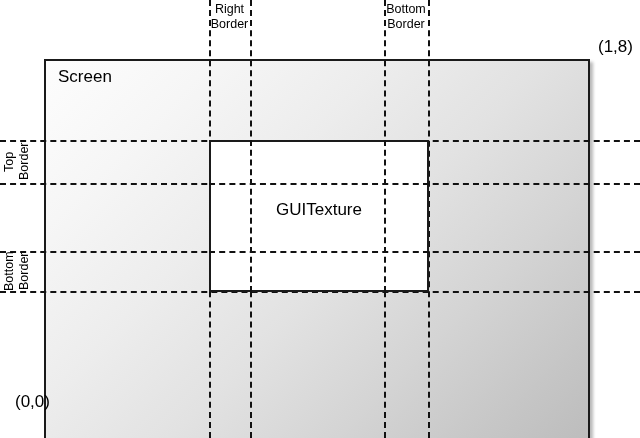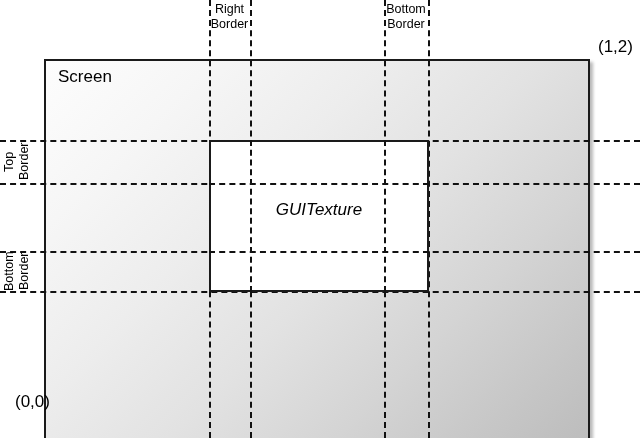--- a/index.html
+++ b/index.html
@@ -80,21 +80,20 @@
   #guitexture-label {
     position: absolute;
     left: 0;
     right: 0;
     top: 58px;
     text-align: center;
     font-size: 17px;
     color: #000000;
     white-space: nowrap;
     pointer-events: none;
-    font-style: italic;
   }
 
   
   .border-label-h {
     position: absolute;
     text-align: center;
     font-size: 12.5px;
     line-height: 15px;
     color: #000000;
     white-space: nowrap;
@@ -162,16 +161,16 @@
   <div class="border-label-v" style="left:2px; top:140px; height:43px;">
     <span class="lab-line">Top</span>
     <span class="lab-line">Border</span>
   </div>
 
   <div class="border-label-v" style="left:2px; top:251px; height:40px;">
     <span class="lab-line">Bottom</span>
     <span class="lab-line">Border</span>
   </div>
 
-  <div class="corner-label" style="left:598px; top:37px;">(1,2)</div>
+  <div class="corner-label" style="left:598px; top:37px;">(1,8)</div>
   <div class="corner-label" style="left:15px; top:392px;">(0,0)</div>
 
 </div>
 
 </body></html>

